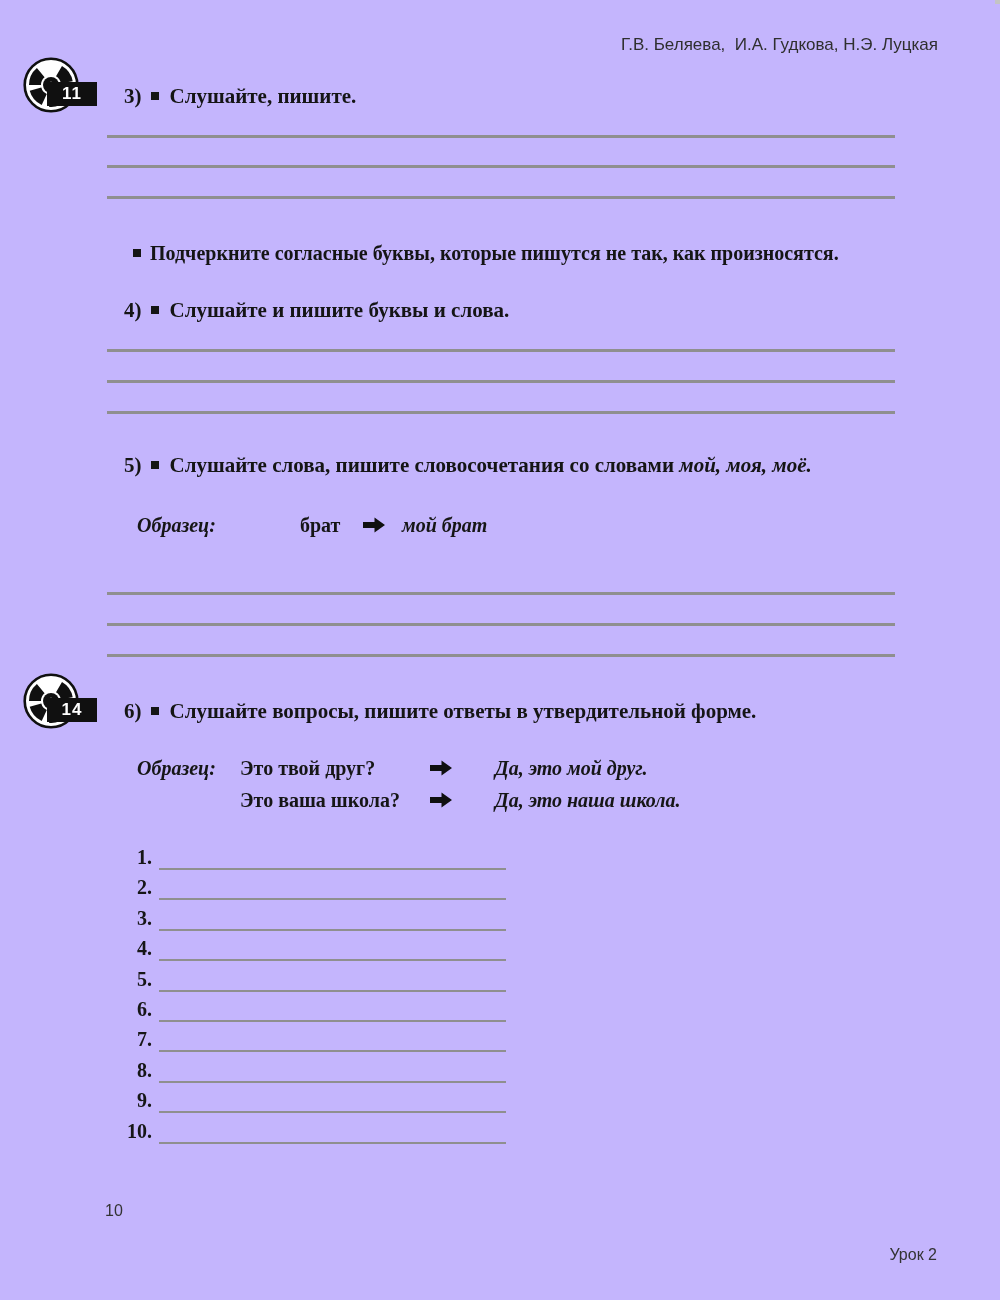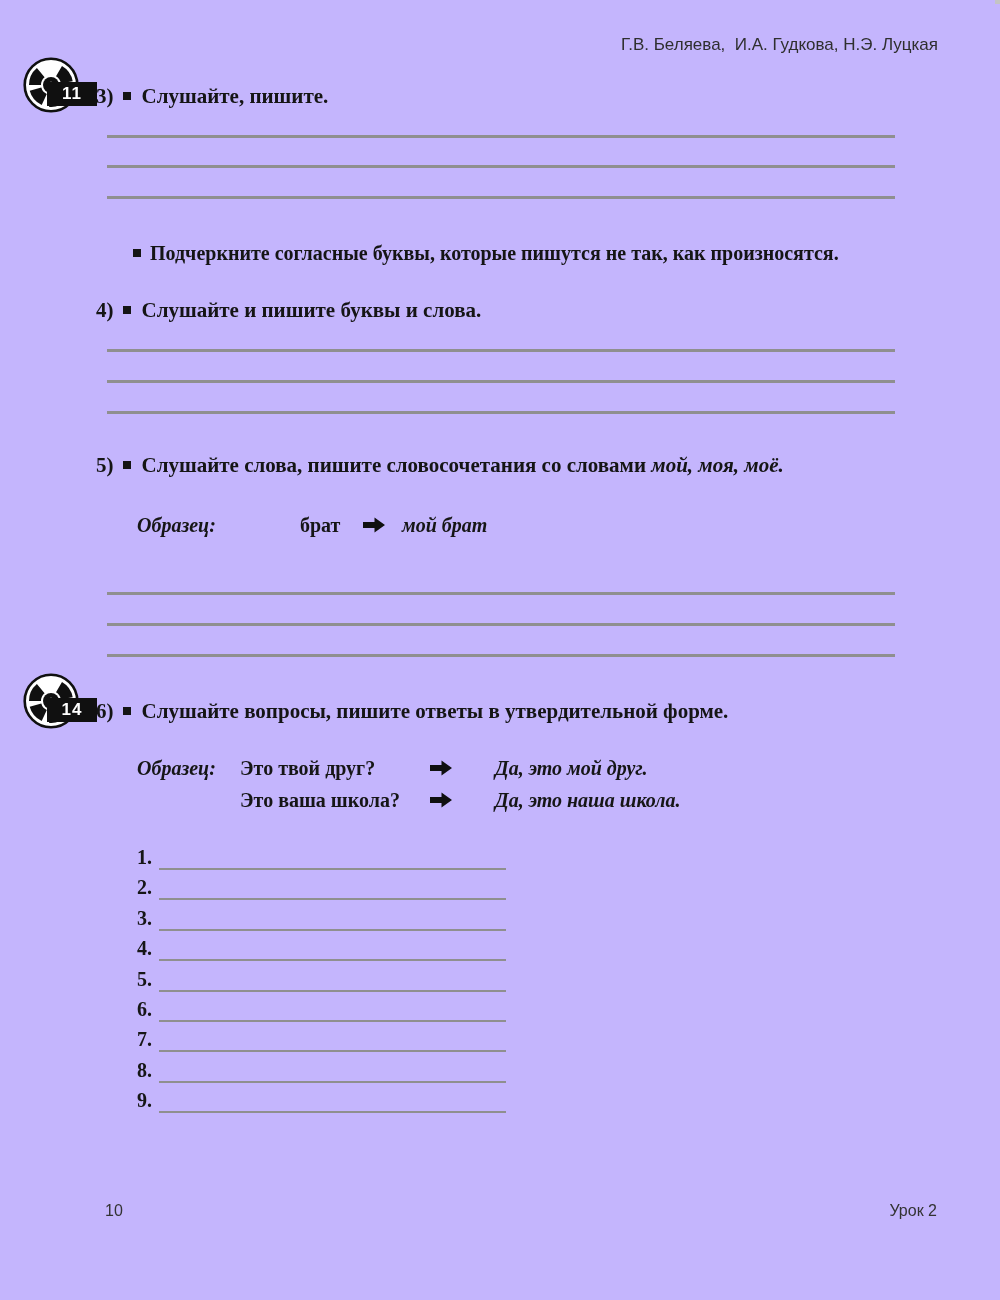--- a/index.html
+++ b/index.html
@@ -24,42 +24,42 @@
     color: #2f2f2f;
     white-space: pre;
   }
   .footer-text {
     position: absolute;
     font-family: "Liberation Sans", sans-serif;
     font-size: 16px;
     color: #333333;
   }
   .page-num { left: 105px; top: 1202px; }
-  .lesson   { right: 103px; top: 1202px; text-align: center; }
+  .lesson   { right: 103px; top: 1246px; text-align: center; }
 
   
   .cd-badge { position: absolute; left: 23px; width: 100px; height: 60px; }
   .cd-badge svg { position: absolute; left: 0; top: 0; }
   .track-no {
     position: absolute;
     left: 24px; top: 25px;
     width: 50px; height: 24px;
     background: #101010;
     color: #ffffff;
     font-family: "Liberation Sans", sans-serif;
     font-weight: bold;
     font-size: 17px;
     display: flex; align-items: center; justify-content: center;
     letter-spacing: 1px;
   }
 
   
   .heading {
     position: absolute;
-    left: 96px;
+    left: 124px;
     font-weight: bold;
     font-size: 21px;
     line-height: 24px;
     white-space: nowrap;
     color: #151515;
   }
   .heading .em { font-style: italic; margin-top: 45px; }
   .sq {
     display: inline-block;
     width: 8px; height: 8px;
@@ -250,20 +250,24 @@
       <span class="bl"></span>
   </div>
   <div class="blank-row" style="top:1057px">
     <span class="bn">8.</span>
       <span class="bl"></span>
   </div>
   <div class="blank-row" style="top:1087px">
     <span class="bn">9.</span>
       <span class="bl"></span>
   </div>
+  <div class="blank-row" style="top:1118px">
+    <span class="bn">10.</span>
+      <span class="bl"></span>
+  </div>
 
   <div class="footer-text page-num">10</div>
   <div class="footer-text lesson">Урок 2</div>
 
   <div class="artifact tr"></div>
   <div class="artifact br"></div>
 
 </div>
 
 </body></html>

